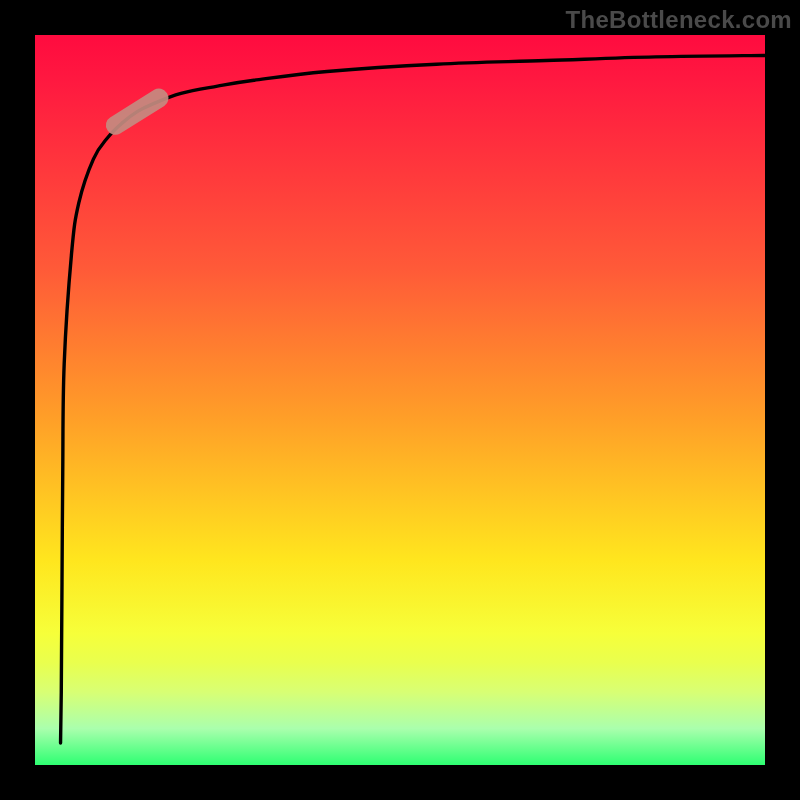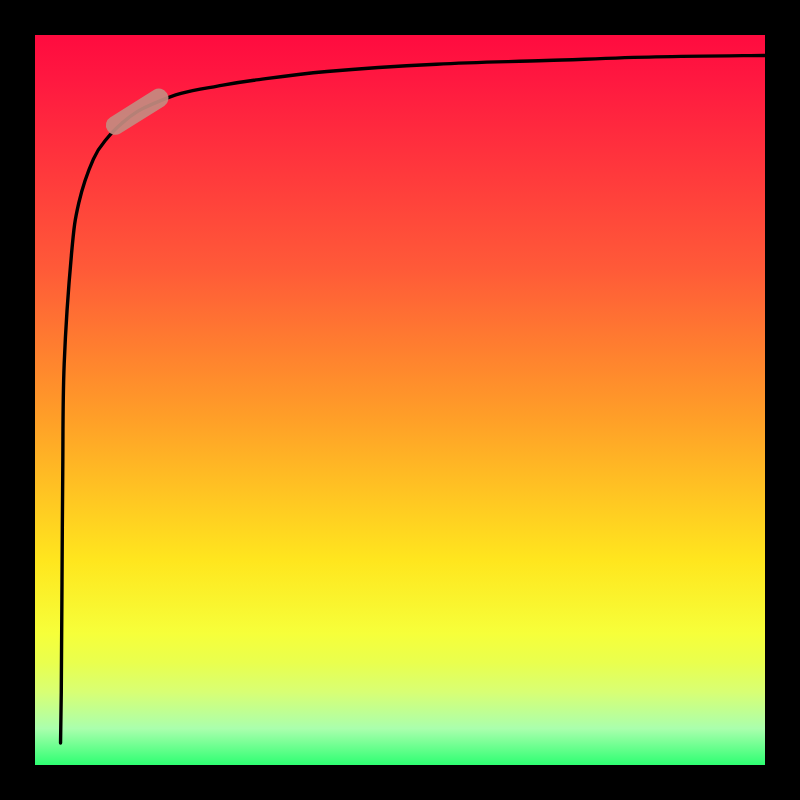--- a/index.html
+++ b/index.html
@@ -58,13 +58,14 @@
 
 <div class="stage">
 
   <div class="plot-area"></div>
 
   <svg class="curve-layer" viewBox="0 0 730 730" preserveAspectRatio="none">
     <path id="curve-path" fill="none" stroke="#000" stroke-width="3.4" stroke-linecap="round" stroke-linejoin="round" d="M 25.55 708.10 C 25.68 698.90, 26.02 685.91, 26.28 657.00 C 26.54 628.09, 26.75 586.92, 27.01 547.50 C 27.27 508.08, 27.35 477.42, 27.74 438.00 C 28.13 398.58, 27.62 367.92, 29.20 328.50 C 30.78 289.08, 33.87 247.91, 36.50 219.00 C 39.13 190.09, 39.86 184.98, 43.80 167.90 C 47.74 150.82, 53.14 135.93, 58.40 124.10 C 63.66 112.27, 67.74 108.77, 73.00 102.20 C 78.26 95.63, 82.34 92.20, 87.60 87.60 C 92.86 83.00, 96.94 79.93, 102.20 76.65 C 107.46 73.36, 108.92 72.64, 116.80 69.35 C 124.68 66.07, 134.17 61.68, 146.00 58.40 C 157.83 55.11, 169.36 53.47, 182.50 51.10 C 195.64 48.73, 199.29 47.89, 219.00 45.26 C 238.71 42.63, 259.15 39.39, 292.00 36.50 C 324.85 33.61, 362.08 31.17, 401.50 29.20 C 440.92 27.23, 471.58 26.86, 511.00 25.55 C 550.42 24.24, 581.08 22.82, 620.50 21.90 C 659.92 20.98, 710.29 20.70, 730.00 20.44"></path>
     <rect id="highlight-pill" class="highlight-pill" rx="9" ry="9" width="70" height="19" x="67.20" y="67.15" transform="rotate(-32.01 102.20 76.65)"></rect>
   </svg>
 
+  <div class="attribution">TheBottleneck.com</div>
 </div>
 
 </body></html>

